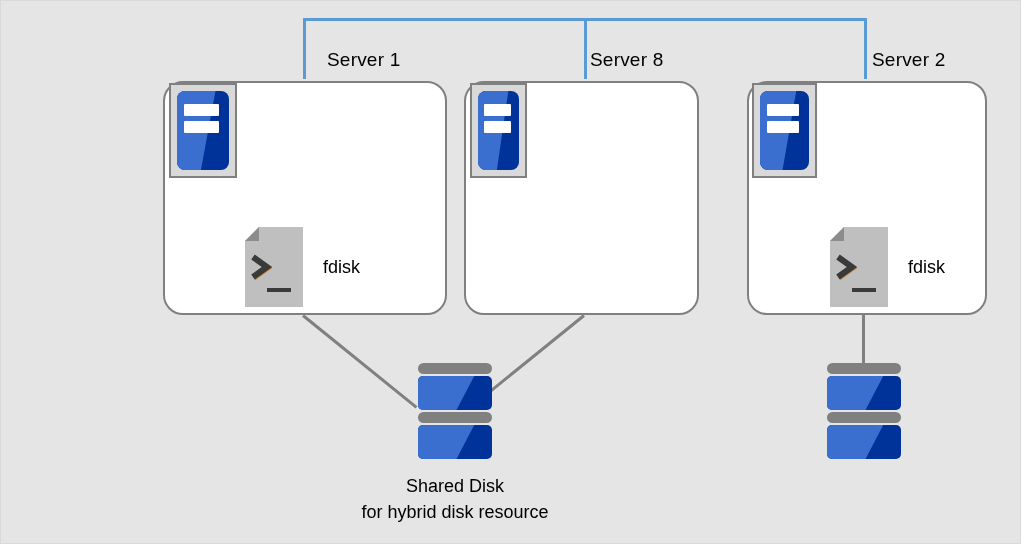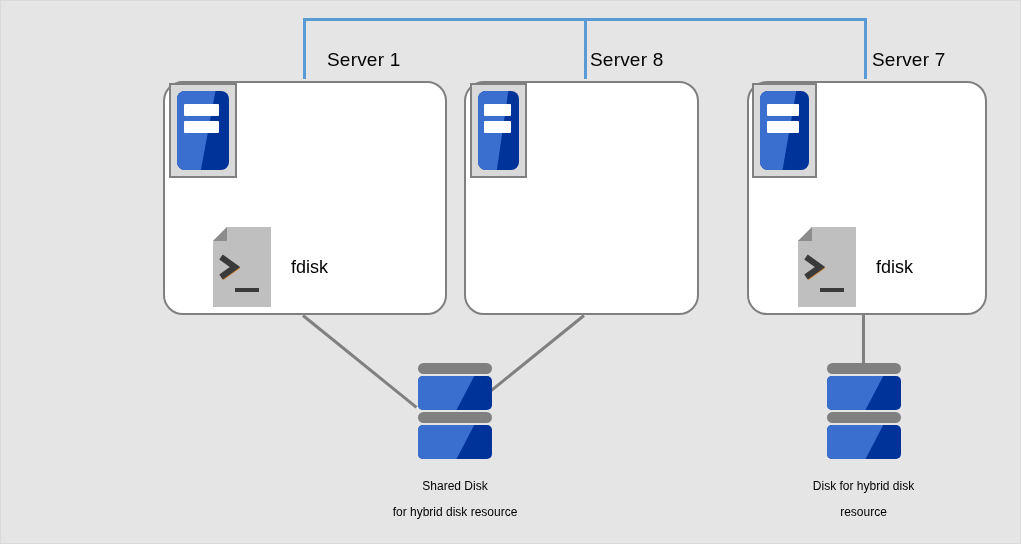--- a/index.html
+++ b/index.html
@@ -77,21 +77,21 @@
     background: #ffffff;
     left: 14%;
     width: 66%;
     height: 15%;
     border-radius: 1px;
   }
   .srv-bar.b1 { top: 17%; }
   .srv-bar.b2 { top: 38%; }
 
   
-  .fdisk-wrap { position: absolute; }
+  .fdisk-wrap { position: absolute; margin-left: 32px; }
   .fdisk-doc {
     position: absolute;
     left: 0; top: 0;
     width: 58px;
     height: 80px;
   }
   .fdisk-label {
     position: absolute;
     left: 78px;
     top: 30px;
@@ -131,42 +131,42 @@
   
   .conn-line {
     position: absolute;
     background: #808080;
     transform-origin: 0 50%;
   }
 
   
   .caption {
     position: absolute;
-    font-size: 12px;
+    font-size: 18px;
     color: #000000;
     text-align: center;
     line-height: 26px;
     white-space: pre-line;
   }
 </style>
 </head>
 <body>
 
 <div id="canvas">
 
   <div>
     <div class="net-h" style="left:302px; top:17px; width:564px; height:3px;"></div>
     <div class="net-v" style="left:302px; top:17px; width:3px; height:61px;"></div>
     <div class="net-v" style="left:583px; top:17px; width:3px; height:61px;"></div>
     <div class="net-v" style="left:863px; top:17px; width:3px; height:61px;"></div>
   </div>
 
   <div class="server-label" style="left:326px; top:48px;">Server 1</div>
   <div class="server-label" style="left:589px; top:48px;">Server 8</div>
-  <div class="server-label" style="left:871px; top:48px;">Server 7</div>
+  <div class="server-label" style="left:871px; top:48px;">Server 2</div>
 
   <div class="server-box" style="left:162px; top:80px; width:284px; height:234px;"></div>
   <div class="srv-icon" style="left:168px; top:82px; width:68px; height:95px;">
     <div class="srv-icon-inner">
       <div class="srv-bar b1"></div>
       <div class="srv-bar b2"></div>
     </div>
   </div>
   <div class="fdisk-wrap" style="left:212px; top:226px; width:160px; height:84px;">
     <svg class="fdisk-doc" viewBox="0 0 58 80">
@@ -221,16 +221,14 @@
   </div>
   <div class="caption" style="left:304px; top:472px; width:300px;">Shared Disk
 for hybrid disk resource</div>
 
   <div class="disk" style="left:826px; top:362px;">
     <div class="disk-cap"></div>
     <div class="disk-body"></div>
     <div class="disk-cap"></div>
     <div class="disk-body"></div>
   </div>
-  <div class="caption" style="left:741px; top:472px; width:243px;">Disk for hybrid disk
-resource</div>
 
 </div>
 
 </body></html>

